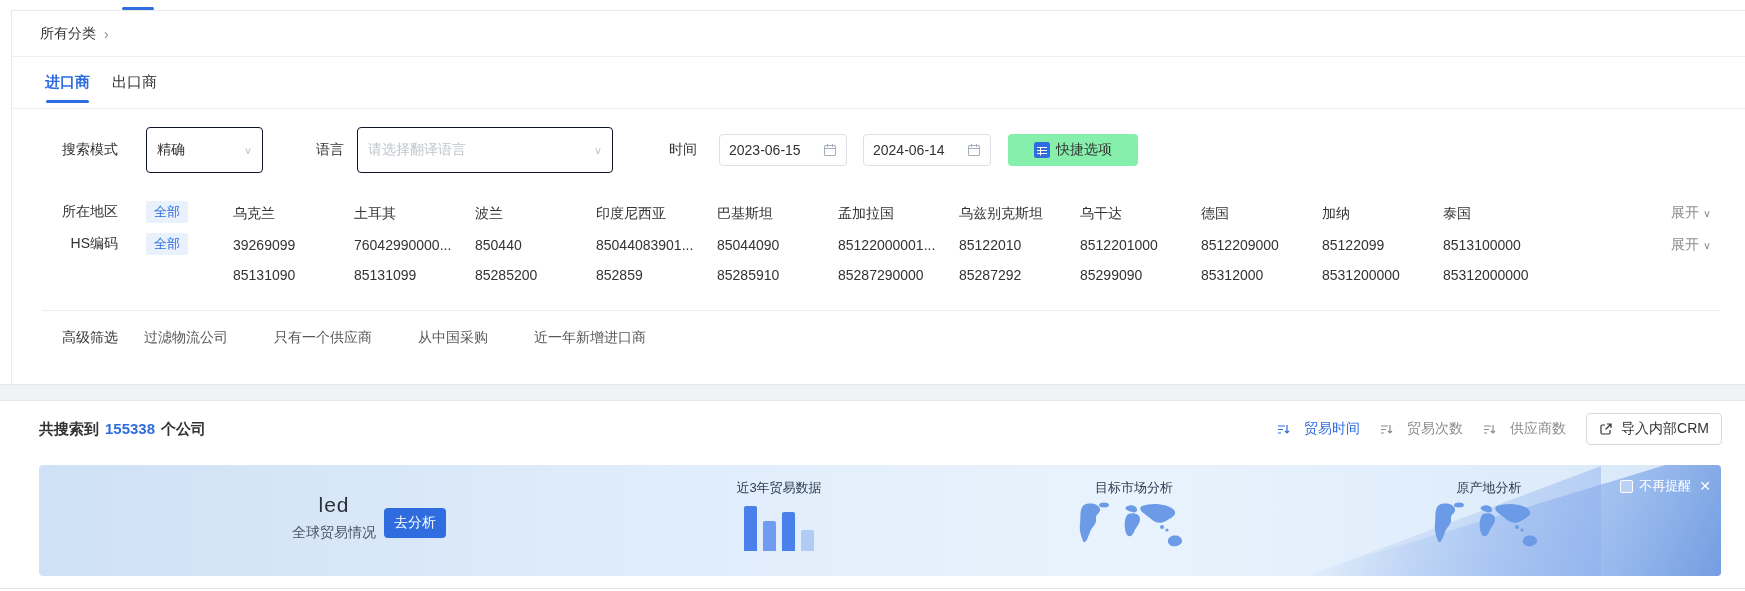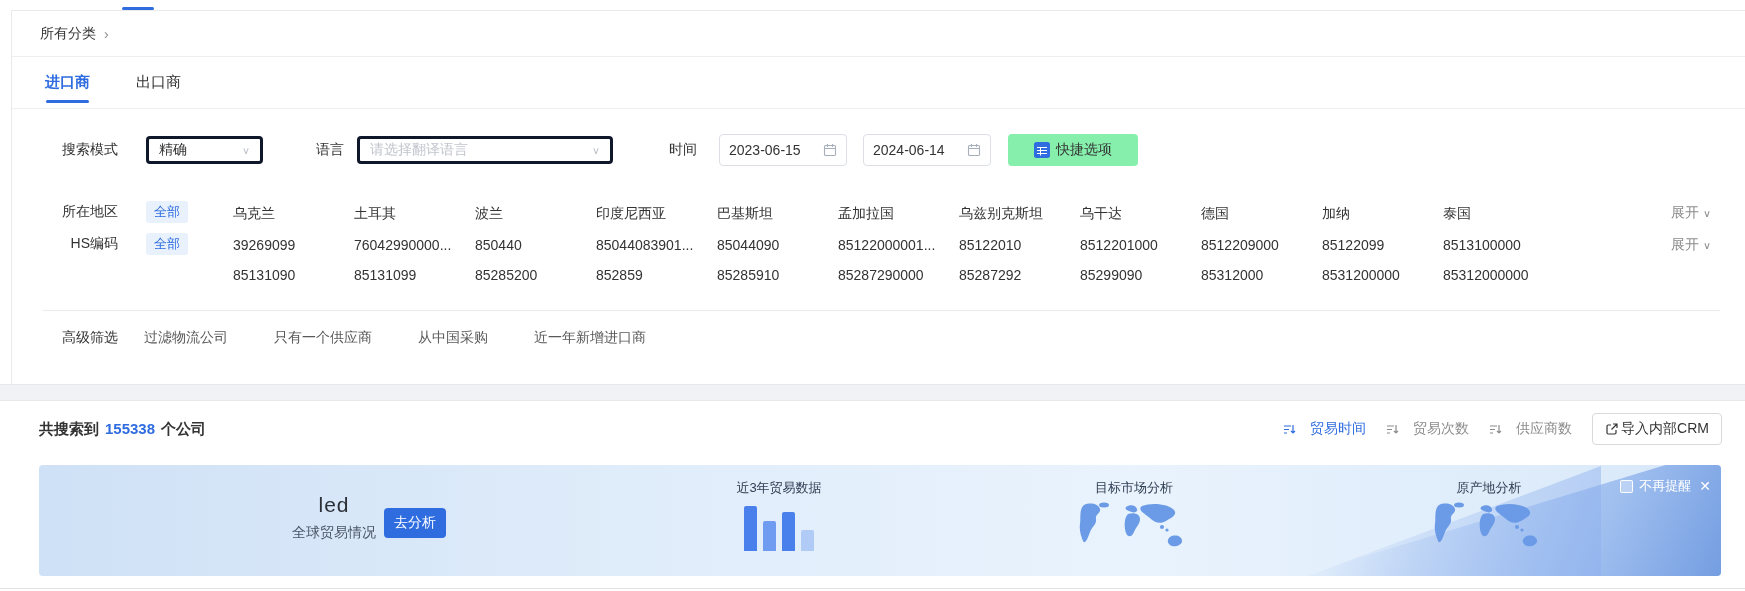--- a/index.html
+++ b/index.html
@@ -4,28 +4,28 @@
 <style>
   *{box-sizing:border-box;margin:0;padding:0}
   html,body{width:1745px;height:591px;background:#fff;font-family:"Liberation Sans","DejaVu Sans",sans-serif;font-size:14px;color:#333;overflow:hidden;position:relative}
   
   #top-strip{position:absolute;top:0;left:0;width:100%;height:10px;background:#fff}
   #tab-remnant{position:absolute;left:122px;top:7px;width:32px;height:3px;background:#2e6ce0;border-radius:2px}
   
   #card1{position:absolute;top:10px;left:11px;right:0;height:374px;background:#fff;border-top:1px solid #eaeaea;border-left:1px solid #eaeaea}
   .breadcrumb-row{height:46px;display:flex;align-items:center;padding-left:28px;border-bottom:1px solid #efefef;gap:8px}
   .bc-chev{color:#8c8c8c;font-size:14px}
-  .tabs-row{height:52px;display:flex;align-items:flex-end;padding-left:33px;border-bottom:1px solid #efefef;gap:46px}
+  .tabs-row{height:52px;display:flex;align-items:flex-end;padding-left:33px;border-bottom:1px solid #efefef;gap:22px}
   .tab{font-size:15px;color:#333;cursor:pointer;position:relative;height:100%;display:flex;align-items:center}
   .tab.active{color:#2e6ce0;font-weight:bold}
   .tab.active::after{content:"";position:absolute;left:1px;right:1px;bottom:5px;height:3px;background:#2e6ce0;border-radius:2px}
   .form-row{margin-top:24px;height:34px;display:flex;align-items:center}
   .row-label{width:56px;margin-left:50px;text-align:right;flex:none;color:#333}
   .inline-label{flex:none;color:#333}
-  .select{height:28px;border:3px solid #0f172a;border-radius:4px;background:#fff;display:flex;align-items:center;justify-content:space-between;padding:7px 10px;cursor:pointer}
+  .select{height:46px;border:1px solid #0f172a;border-radius:4px;background:#fff;display:flex;align-items:center;justify-content:space-between;padding:7px 10px;cursor:pointer}
   .sel-mode{width:117px;margin-left:28px}
   .lang-label{margin-left:53px}
   .sel-lang{width:256px;margin-left:13px}
   .placeholder{color:#c0c4cc}
   .chev{color:#c0c4cc;font-size:11px;transform:scaleY(.9);margin-left:6px;flex:none}
   .time-label{margin-left:56px}
   .date-box{width:128px;height:32px;border:1px solid #dcdfe6;border-radius:4px;display:flex;align-items:center;justify-content:space-between;padding:1px 9px;cursor:pointer;background:#fff}
   .date1{margin-left:22px}
   .date2{margin-left:16px}
   .quick-btn{margin-left:17px;height:32px;display:flex;align-items:center;gap:6px;background:#86efac;border:none;border-radius:4px;padding:0 26px;font-size:14px;color:#333;cursor:pointer;font-family:inherit}
@@ -47,21 +47,21 @@
   
   #gray-band{position:absolute;top:384px;left:0;width:100%;height:17px;background:#f0f2f5;border-top:1px solid #e8e8e8;border-bottom:1px solid #e8e8e8}
   
   #card2{position:absolute;top:401px;left:0;width:100%;height:187px;background:#fff}
   .results-header{margin-top:11px;height:34px;display:flex;align-items:center;justify-content:space-between;padding:0 23px 0 39px}
   .count-text{font-size:15px;font-weight:bold;color:#333}
   .count-num{color:#2e6ce0;margin:0 6px;font-weight:bold}
   .header-right{display:flex;align-items:center;gap:20px}
   .sort-item{display:flex;align-items:center;gap:14px;color:#8c8c8c;font-size:14px;cursor:pointer;white-space:nowrap}
   .sort-item.active{color:#2e6ce0}
-  .crm-btn{display:flex;align-items:center;gap:2px;height:32px;padding:0 12px;background:#fff;border:1px solid #d9d9d9;border-radius:4px;font-size:14px;color:#333;cursor:pointer;font-family:inherit;white-space:nowrap}
+  .crm-btn{display:flex;align-items:center;gap:8px;height:32px;padding:0 12px;background:#fff;border:1px solid #d9d9d9;border-radius:4px;font-size:14px;color:#333;cursor:pointer;font-family:inherit;white-space:nowrap}
   
   .banner{position:absolute;top:64px;left:39px;right:24px;height:111px;border-radius:4px;background:linear-gradient(90deg,#cfe1f6 0%,#dfecfa 35%,#e9f3fd 65%,#d8e8f9 100%);overflow:hidden}
   .banner::before{content:"";position:absolute;right:-40px;bottom:-30px;width:560px;height:170px;background:linear-gradient(115deg,rgba(130,170,235,0) 30%,rgba(110,155,230,.55) 70%,rgba(80,130,215,.85) 100%);clip-path:polygon(100% 0,100% 100%,0 100%)}
   .banner::after{content:"";position:absolute;right:120px;bottom:-10px;width:320px;height:120px;background:linear-gradient(100deg,rgba(150,185,240,0),rgba(140,175,238,.5));clip-path:polygon(100% 0,100% 100%,0 100%)}
   .led-group{position:absolute;left:245px;top:28px;width:100px;text-align:center;z-index:2}
   .keyword{font-size:21px;color:#2b2f36;letter-spacing:1px}
   .subtitle{margin-top:7px;font-size:14px;color:#4a5568}
   .analyze-btn{position:absolute;left:345px;top:43px;width:62px;height:30px;background:#2e6ce0;color:#fff;border:none;border-radius:4px;font-size:14px;cursor:pointer;z-index:2;font-family:inherit}
   .banner-item{position:absolute;top:14px;text-align:center;z-index:2}
   .bi-title{font-size:13px;color:#2f3d52}

